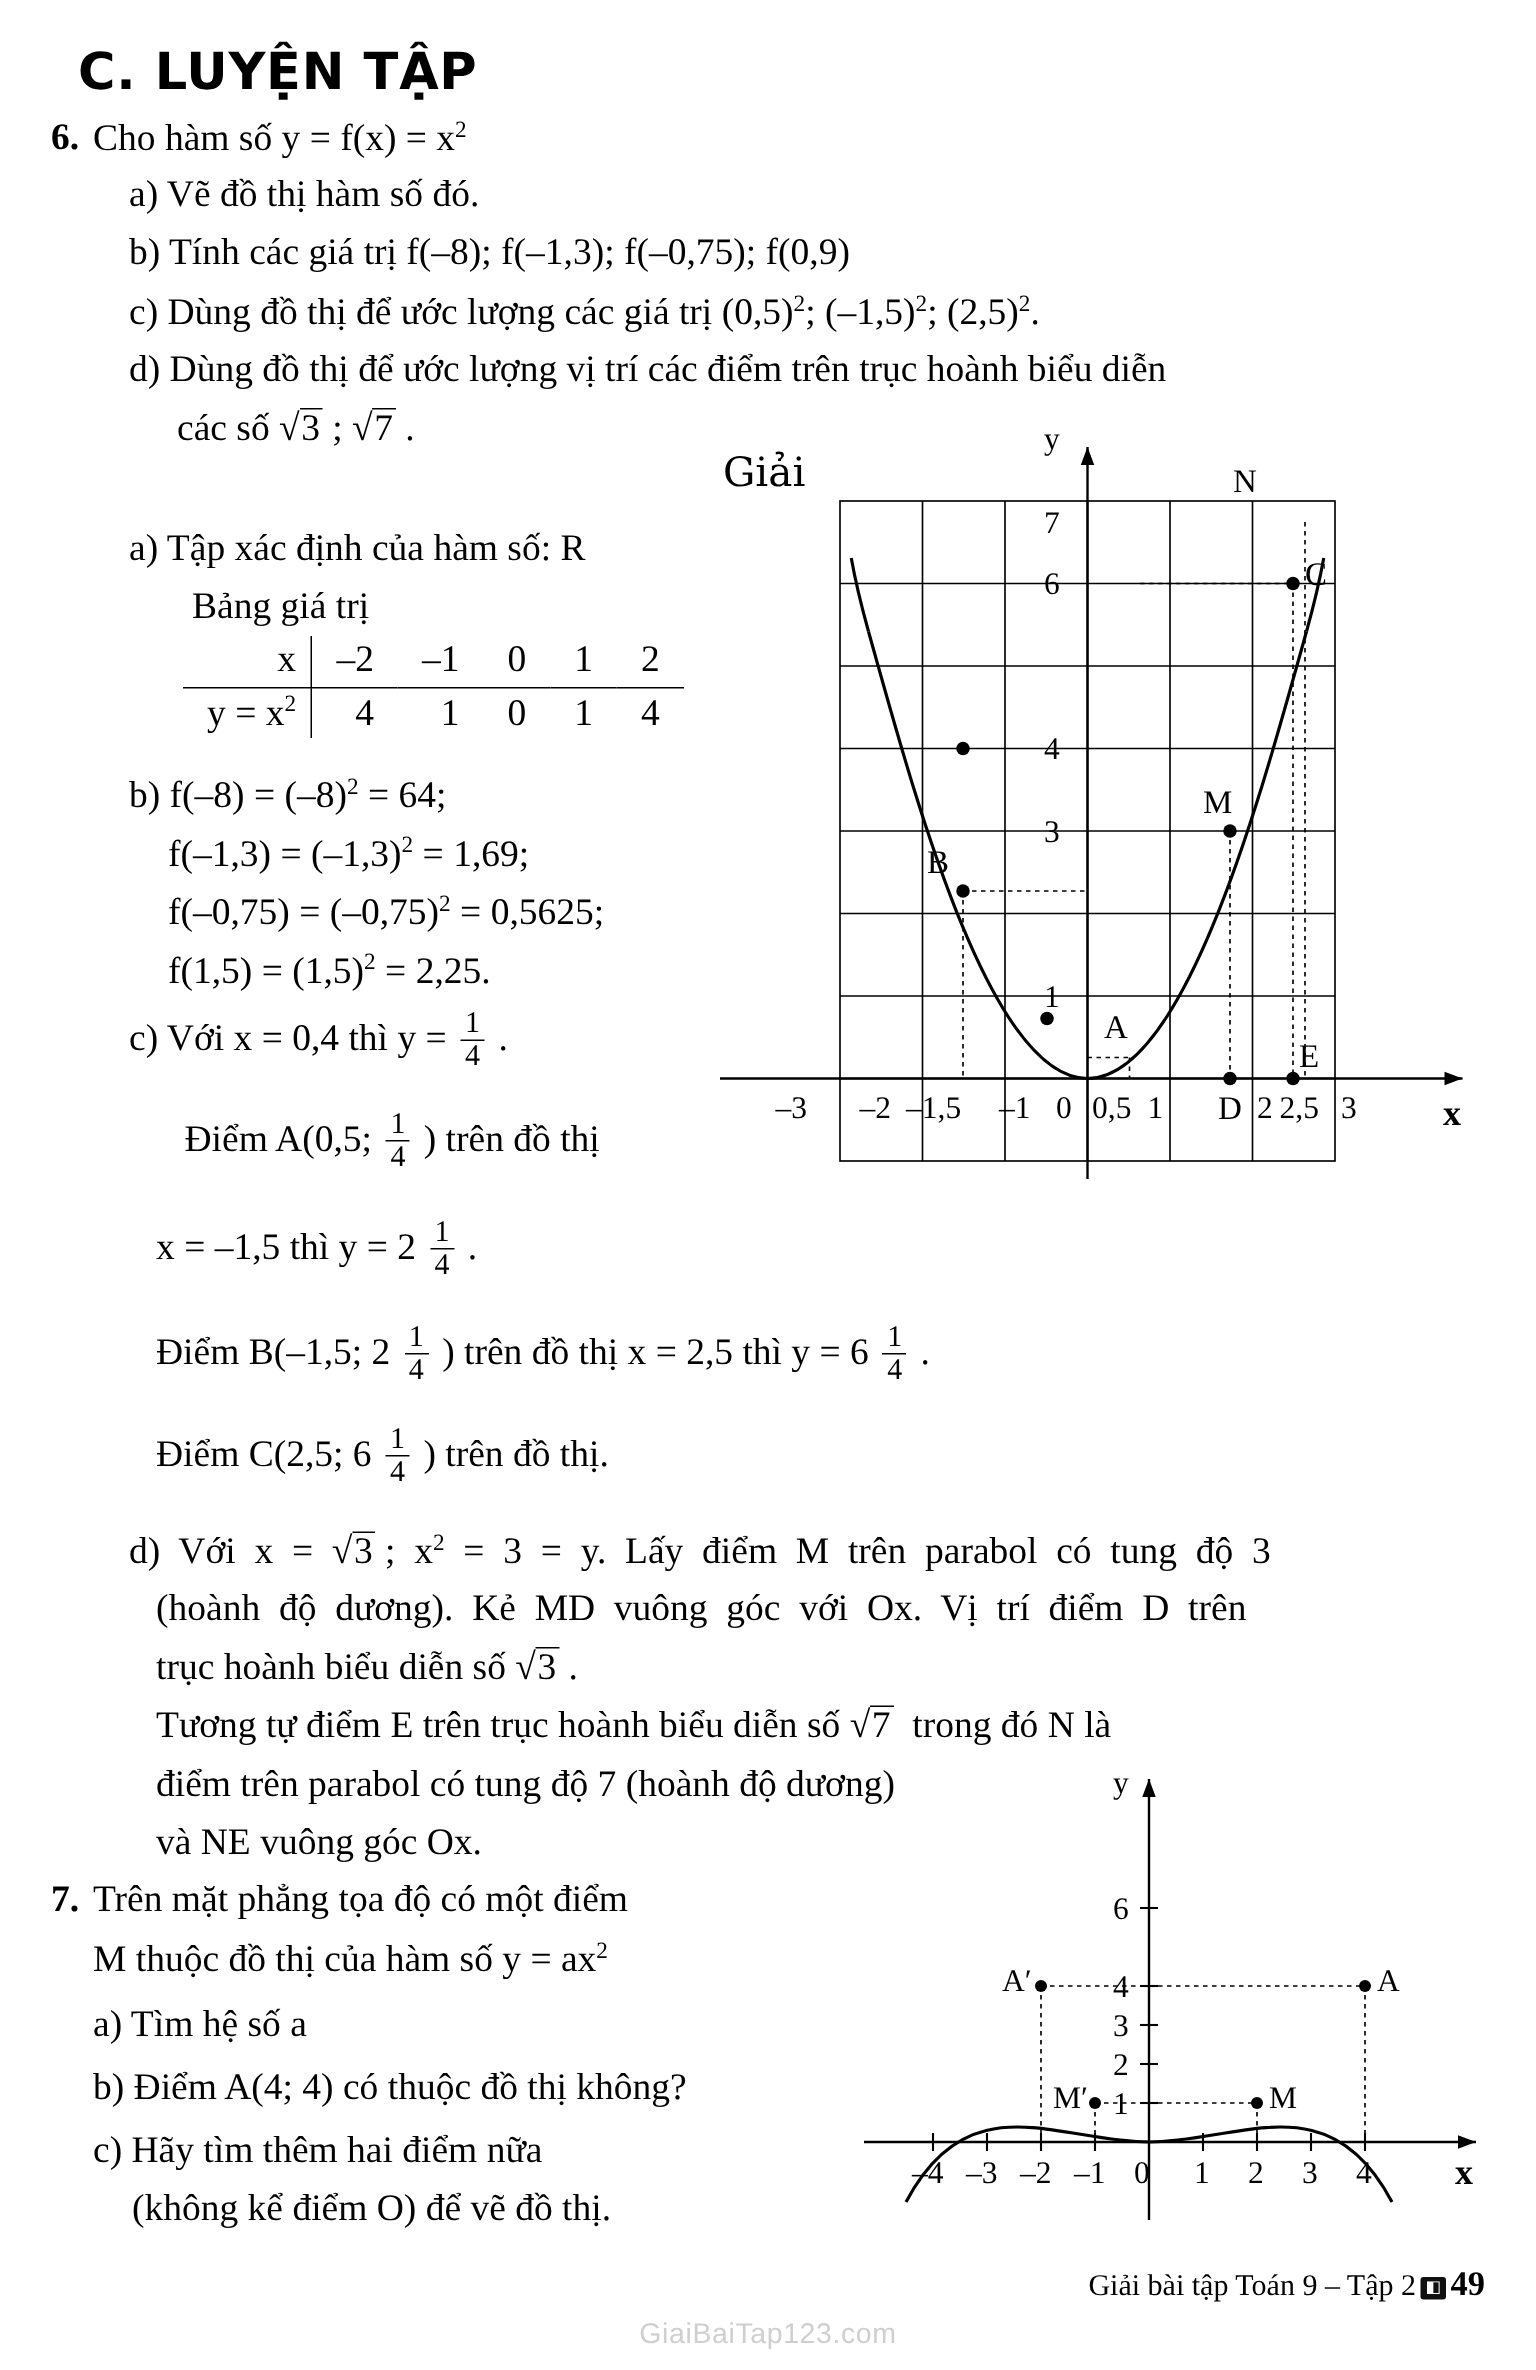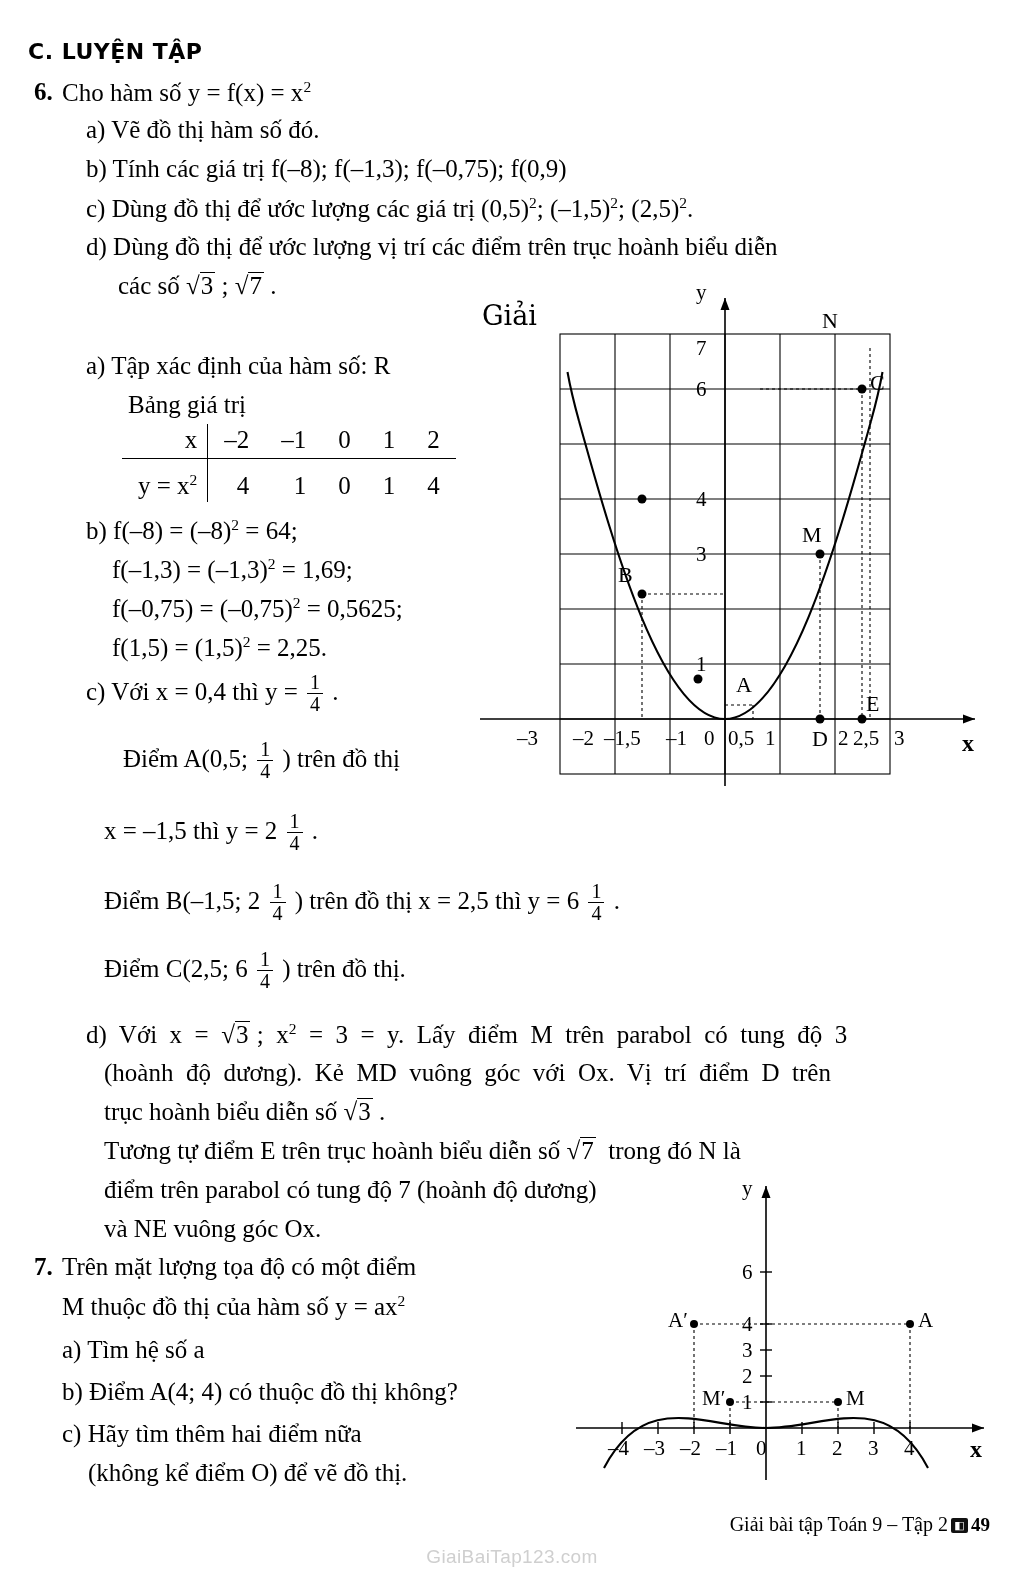--- a/index.html
+++ b/index.html
@@ -6,23 +6,23 @@
   body{
     width:1024px;height:1580px;position:relative;
     background:#ffffff;
     font-family:"Liberation Serif", serif;
     color:#000;
     overflow:hidden;
   }
   .page{position:relative;width:1024px;height:1580px;}
 
   .sec-title{
-    position:absolute;left:28px;top:28px;
+    position:absolute;left:52px;top:28px;
     font-family:"DejaVu Sans", sans-serif;
-    font-weight:bold;font-size:22px;letter-spacing:.5px;margin-top:11px;
+    font-weight:bold;font-size:34px;letter-spacing:.5px;
   }
 
   .q6num{position:absolute;left:34px;top:78px;font-weight:bold;font-size:25px;}
   .q6txt{position:absolute;left:62px;top:78px;font-size:25px;white-space:nowrap;}
   .line{position:absolute;font-size:25px;white-space:nowrap;}
 
   sup{font-size:.62em;vertical-align:super;}
   .sqrt{display:inline-block;}
   .ovl{border-top:1.4px solid #000;padding:0 2px 0 1px;display:inline-block;line-height:1.05;}
 
@@ -31,42 +31,42 @@
   .frac .n{display:block;padding:0 3px;}
   .frac .d{display:block;border-top:1.5px solid #000;padding:0 3px;}
 
   
   .tbl{position:absolute;left:122px;top:424px;font-size:25px;}
   .tbl table{border-collapse:collapse;}
   .tbl td{padding:2px 16px 2px 16px;text-align:center;}
   .tbl td.lbl{text-align:right;padding-right:10px;}
   .tbl .vline{border-right:1.6px solid #000;}
   .tbl tr.top td{border-bottom:1.6px solid #000;padding-bottom:4px;}
-  .tbl tr.bot td{padding-top:12px;text-align:right;}
+  .tbl tr.bot td{padding-top:2px;text-align:right;}
 
   .giai{
     position:absolute;left:482px;top:300px;
     font-family:"DejaVu Serif", serif;
     font-size:27px;
   }
 
   
   .g1{position:absolute;left:470px;top:286px;width:530px;height:500px;}
   .g1 .lab{position:absolute;font-family:"Liberation Serif",serif;font-size:21px;}
   .g1 .labb{position:absolute;font-family:"Liberation Serif",serif;font-size:22px;}
 
   
   .g2{position:absolute;left:566px;top:1178px;width:440px;height:320px;}
   .g2 .lab{position:absolute;font-size:21px;}
 
   .footer{
     position:absolute;right:34px;bottom:44px;
     font-size:20px;font-family:"Liberation Serif",serif;white-space:nowrap;
   }
-  .footer b{font-size:19px;}
+  .footer b{font-size:23px;}
   .pgbox{display:inline-block;width:17px;height:15px;background:#111;color:#fff;font-size:11px;line-height:15px;text-align:center;border-radius:2px;vertical-align:2px;margin:0 3px;}
   .wm{
     position:absolute;left:0;right:0;bottom:12px;text-align:center;
     color:#cfcfcf;font-family:"Liberation Sans",sans-serif;font-size:19px;letter-spacing:.4px;
   }
 </style>
 </head>
 <body>
 
 <div class="page">
@@ -148,21 +148,21 @@
   </div>
 
   <div class="line" style="left:86px;top:1020px;text-align:right;">d)&nbsp; Với&nbsp; x&nbsp; =&nbsp; <span class="sqrt">√<span class="ovl">3</span></span>&nbsp;;&nbsp; x<sup>2</sup>&nbsp; =&nbsp; 3&nbsp; =&nbsp; y.&nbsp; Lấy&nbsp; điểm&nbsp; M&nbsp; trên&nbsp; parabol&nbsp; có&nbsp; tung&nbsp; độ&nbsp; 3</div>
   <div class="line" style="left:104px;top:1059px;">(hoành&nbsp; độ&nbsp; dương).&nbsp; Kẻ&nbsp; MD&nbsp; vuông&nbsp; góc&nbsp; với&nbsp; Ox.&nbsp; Vị&nbsp; trí&nbsp; điểm&nbsp; D&nbsp; trên</div>
   <div class="line" style="left:104px;top:1098px;">trục hoành biểu diễn số&nbsp;<span class="sqrt">√<span class="ovl">3</span></span>&nbsp;.</div>
   <div class="line" style="left:104px;top:1137px;">Tương tự điểm E trên trục hoành biểu diễn số&nbsp;<span class="sqrt">√<span class="ovl">7</span></span>&nbsp; trong đó N là</div>
   <div class="line" style="left:104px;top:1176px;">điểm trên parabol có tung độ 7 (hoành độ dương)</div>
   <div class="line" style="left:104px;top:1215px;">và NE vuông góc Ox.</div>
 
   <div class="line" style="left:34px;top:1253px;font-weight:bold;">7.</div>
-  <div class="line" style="left:62px;top:1253px;">Trên mặt lượng tọa độ có một điểm</div>
+  <div class="line" style="left:62px;top:1253px;">Trên mặt phẳng tọa độ có một điểm</div>
   <div class="line" style="left:62px;top:1292px;">M thuộc đồ thị của hàm số y = ax<sup>2</sup></div>
   <div class="line" style="left:62px;top:1336px;">a) Tìm hệ số a</div>
   <div class="line" style="left:62px;top:1378px;">b) Điểm A(4; 4) có thuộc đồ thị không?</div>
   <div class="line" style="left:62px;top:1420px;">c) Hãy tìm thêm hai điểm nữa</div>
   <div class="line" style="left:88px;top:1459px;">(không kể điểm O) để vẽ đồ thị.</div>
 
   <div class="g1">
     <svg width="530" height="500" viewBox="0 0 530 500">
 
       <g stroke="#000" stroke-width="1.1" fill="none">

